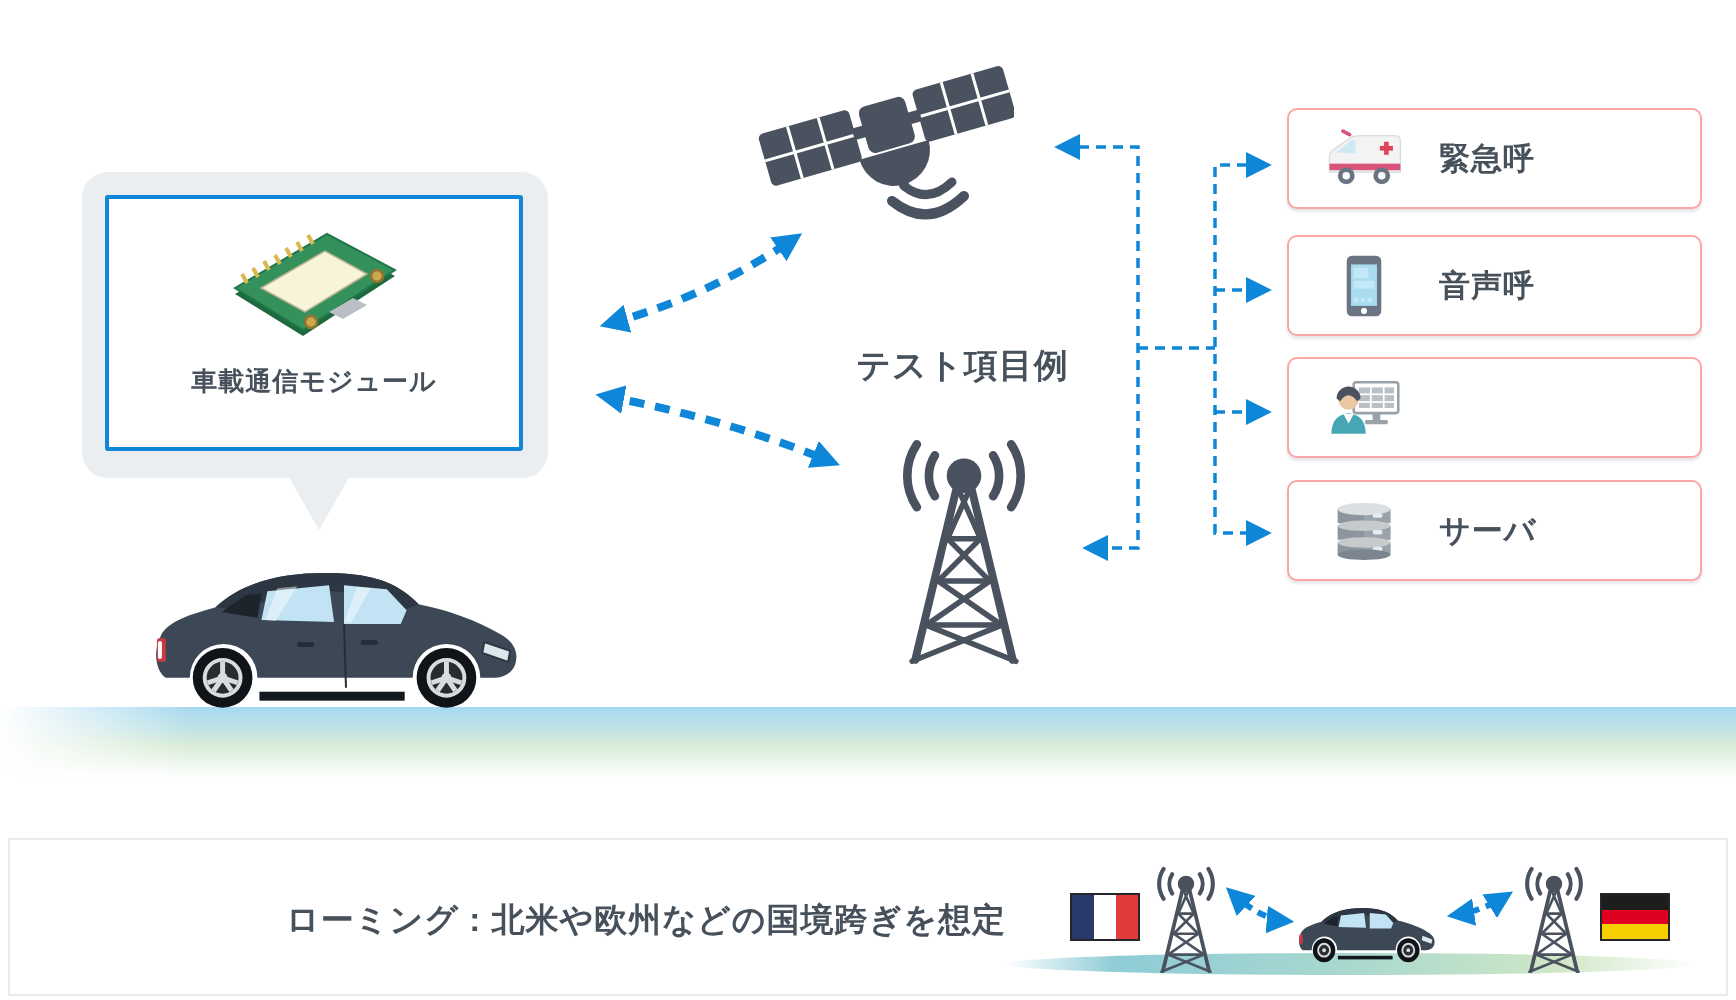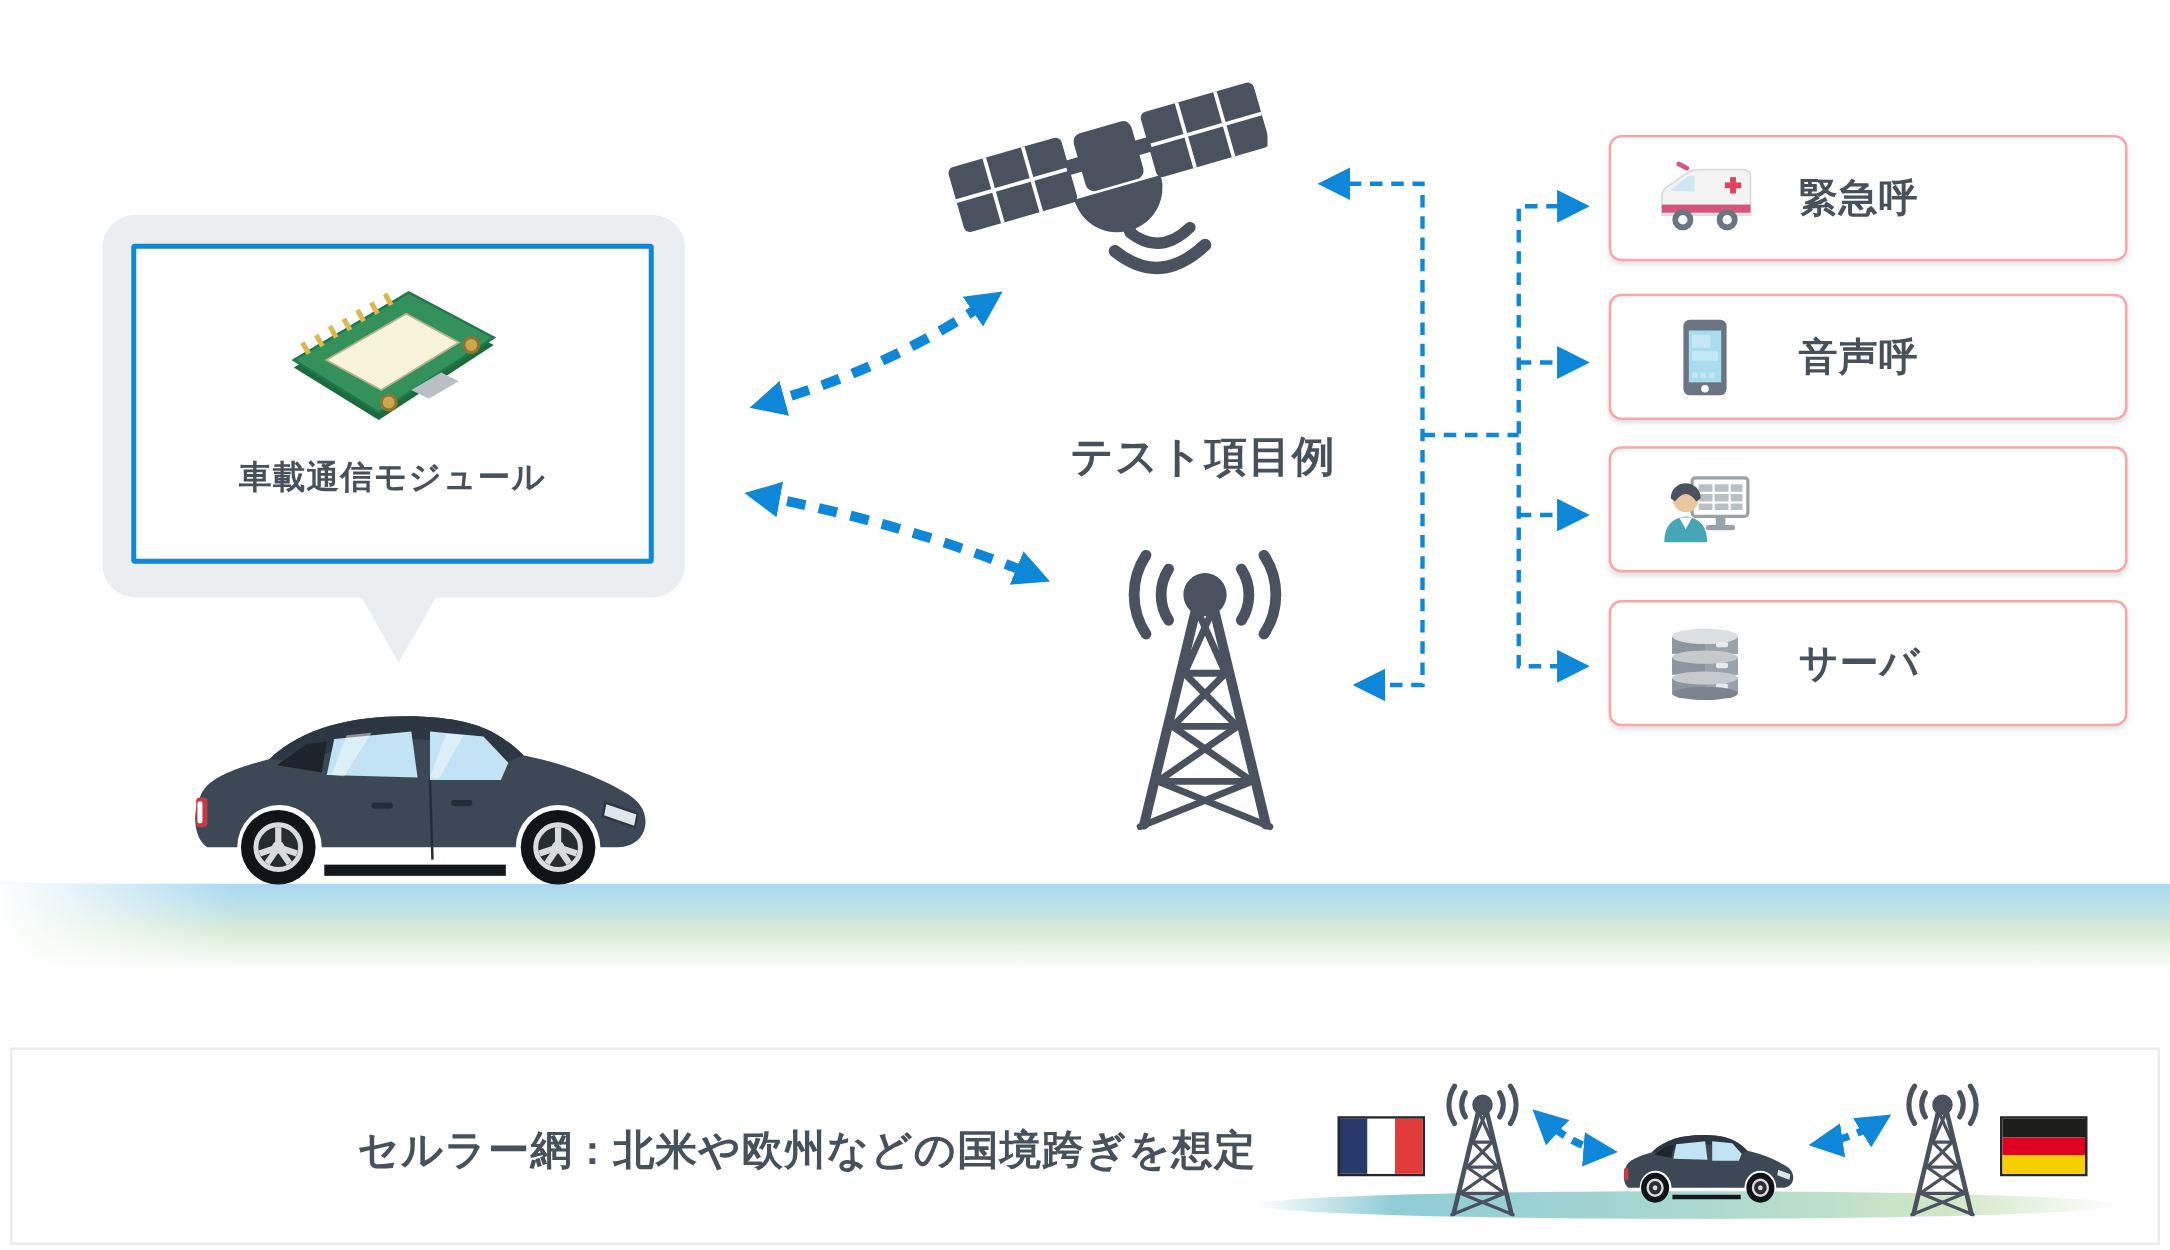--- a/index.html
+++ b/index.html
@@ -253,21 +253,21 @@
           <ellipse cx="35" cy="46" rx="30" ry="6" fill="#c6cacd"></ellipse>
           <rect x="45" y="51" width="11" height="5" rx="2" fill="#e8eaec"></rect>
           <ellipse cx="35" cy="60" rx="30" ry="6" fill="#7c858d"></ellipse>
         </g>
       </svg>
     </span>
     <span class="lbl">サーバ</span>
   </div>
 
   <div class="abs panel"></div>
-  <div class="abs test-desc">セルラー網 : 北米や欧州などの国境跨ぎを想定</div>
+  <div class="abs test-desc">ローミング : 北米や欧州などの国境跨ぎを想定</div>
   <div class="abs streak"></div>
 
   <div class="abs flag flag-fr">
     <div class="s" style="background:#273a69"></div>
       <div class="s" style="background:#ffffff"></div>
       <div class="s" style="background:#e23b3b"></div>
   </div>
   <svg class="abs" style="left:1148px;top:866px" width="76" height="108" viewBox="0 0 200 290">
       <use href="#sym-tower"></use>
     </svg>

